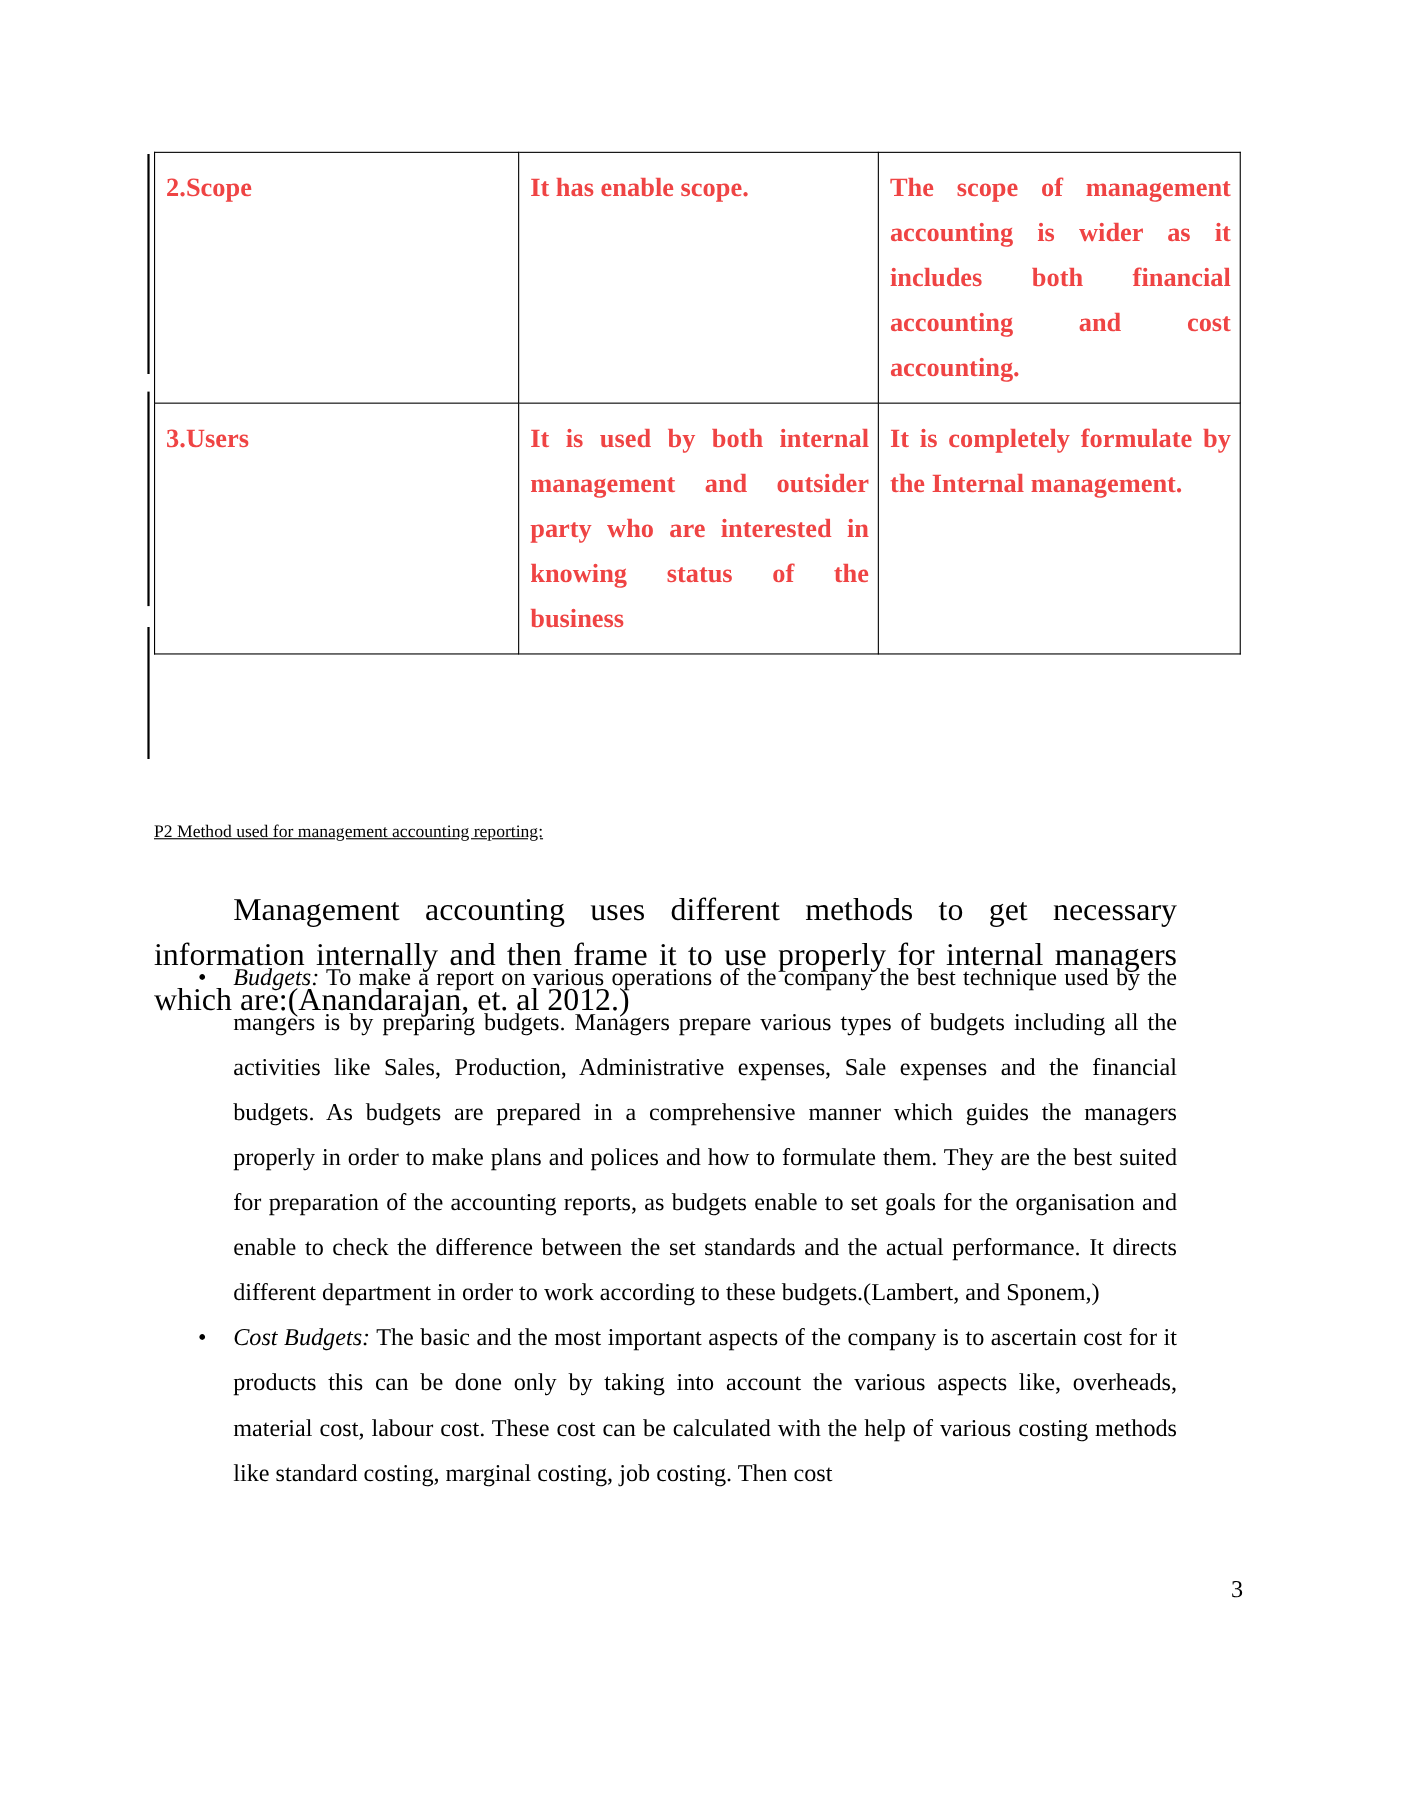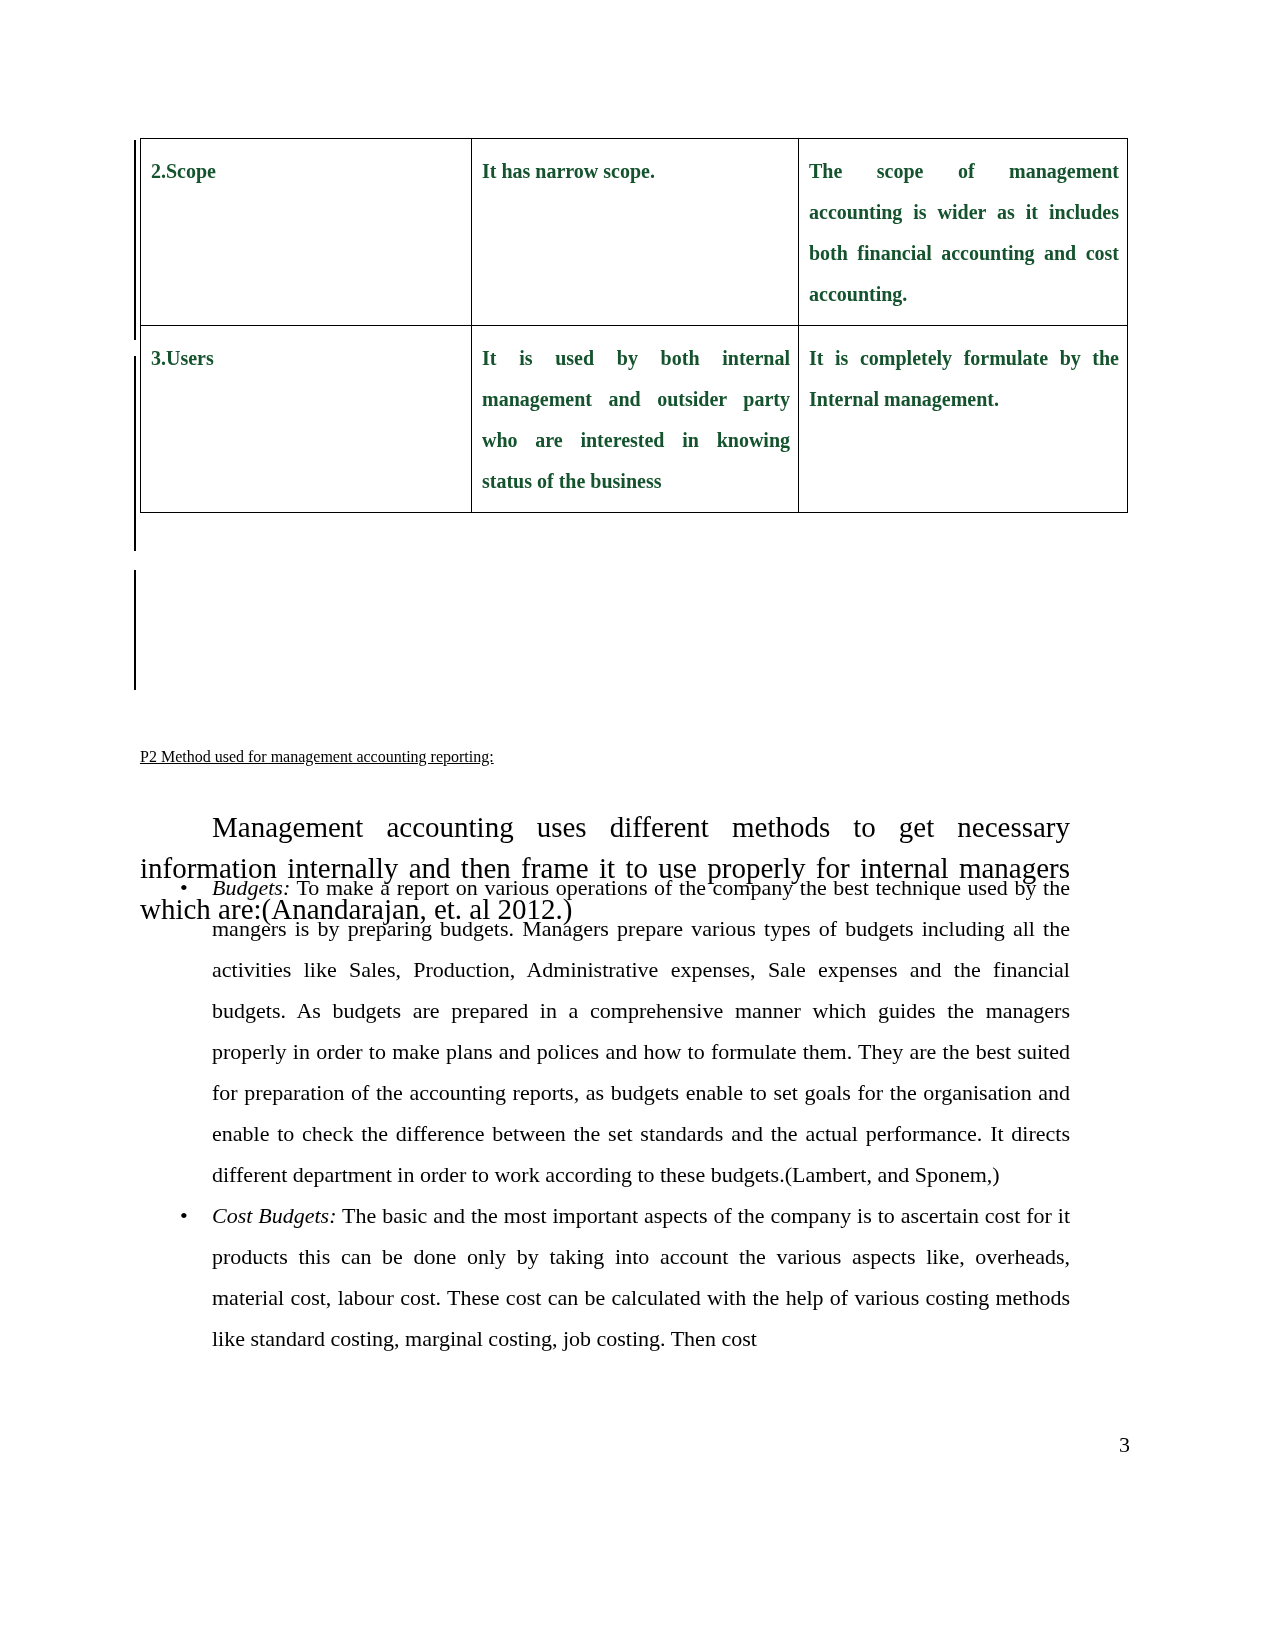--- a/index.html
+++ b/index.html
@@ -29,23 +29,23 @@
     left: 140px;
     top: 138px;
     width: 930px;
     border-collapse: collapse;
     table-layout: fixed;
   }
   .cmp-table td {
     border: 1px solid #000000;
     vertical-align: top;
     padding: 12px 8px 10px 10px;
-    color: #14532d;
+    color: #ef4444;
     font-weight: bold;
-    font-size: 20px;
+    font-size: 24px;
     line-height: 41px;
     text-align: justify;
     text-justify: inter-word;
     font-family: "Liberation Serif", "DejaVu Serif", serif;
   }
   .cmp-table td.c1 { width: 312px; }
   .cmp-table td.c2 { width: 308px; }
   .cmp-table td.c3 { width: 310px; }
   .jfy-none { display: block; text-align: justify; text-align-last: left; }
 
@@ -125,21 +125,21 @@
   <div class="change-bar" style="left:134px; top:356px; height:195px;"></div>
   <div class="change-bar" style="left:134px; top:570px; height:120px;"></div>
 
   <table class="cmp-table">
     <tbody>
       <tr>
         <td class="c1">
           <span class="jfy-none">2.Scope</span>
         </td>
         <td class="c2">
-          <span class="jfy-none">It has narrow scope.</span>
+          <span class="jfy-none">It has enable scope.</span>
         </td>
         <td class="c3">
           <span class="jfy-none">The scope of management accounting is wider as it includes both financial accounting and cost accounting.</span>
         </td>
       </tr>
       <tr>
         <td class="c1">
           <span class="jfy-none">3.Users</span>
         </td>
         <td class="c2">

